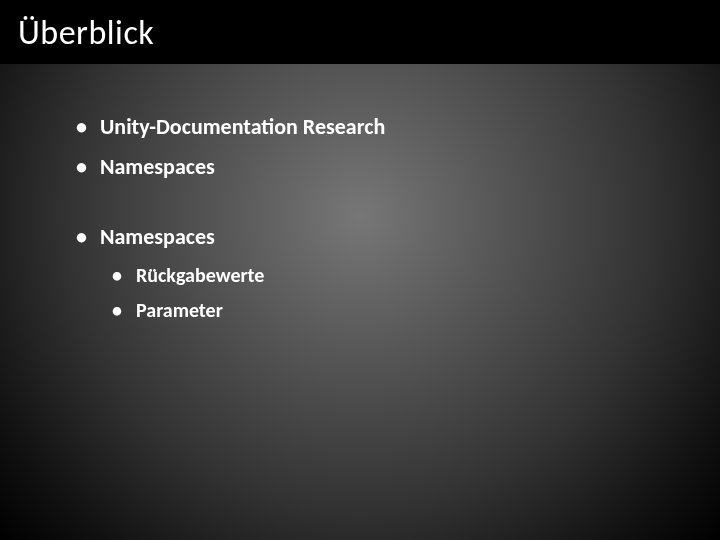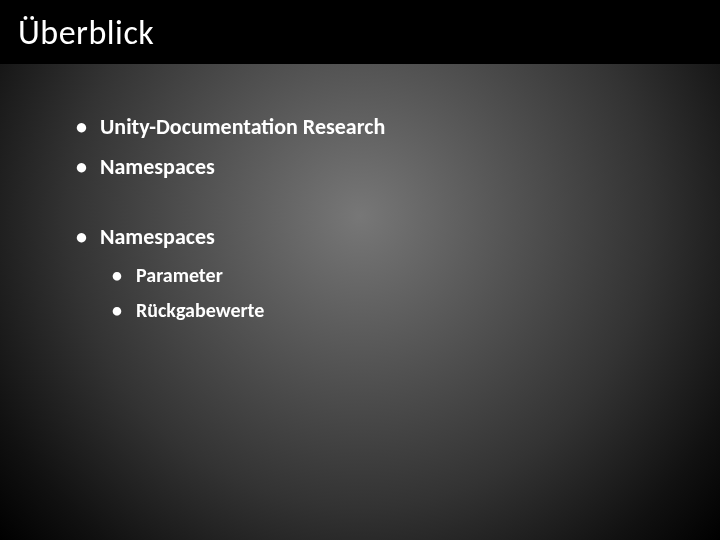--- a/index.html
+++ b/index.html
@@ -100,17 +100,17 @@
     <div class="title-text">Überblick</div>
   </div>
   <div class="content">
     <ul>
       <li class="level1">Unity-Documentation Research</li>
       <li class="level1">Namespaces</li>
     </ul>
     <div class="gap"></div>
     <ul>
       <li class="level1">Namespaces</li>
+      <li class="level2">Rückgabewerte</li>
       <li class="level2">Parameter</li>
-      <li class="level2">Rückgabewerte</li>
     </ul>
   </div>
 </div>
 
 </body></html>

